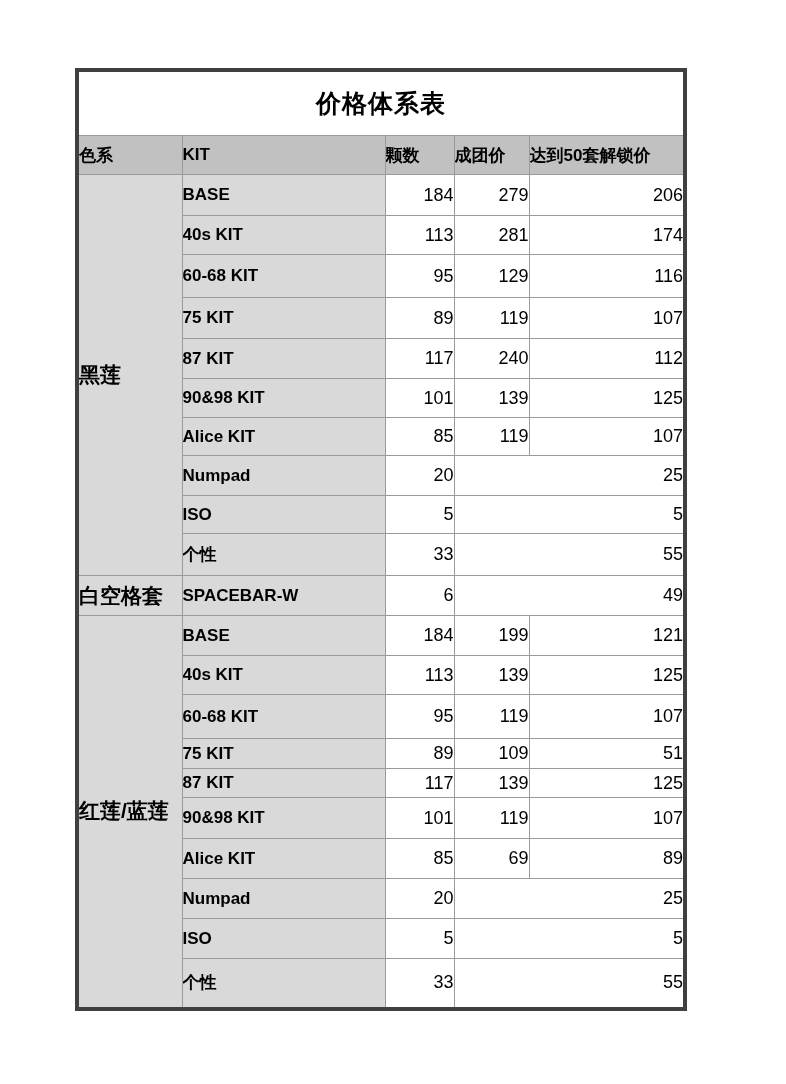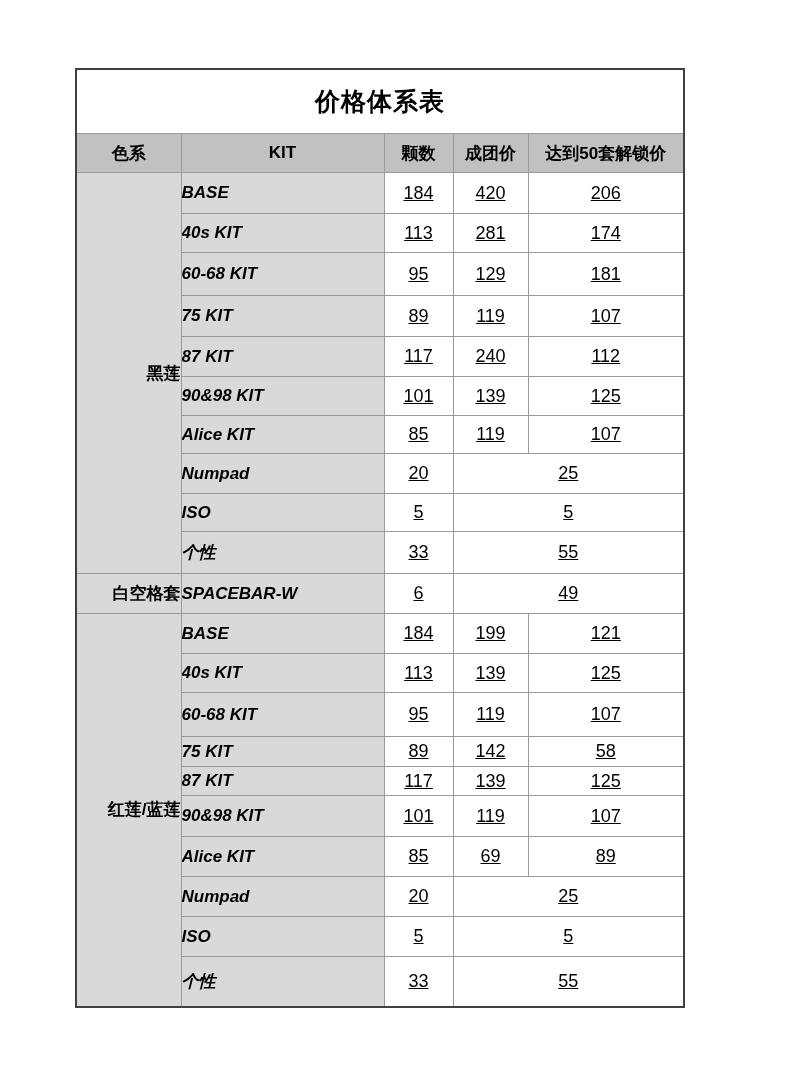--- a/index.html
+++ b/index.html
@@ -18,21 +18,21 @@
   }
   .sheet {
     position: absolute;
     left: 75px;
     top: 68px;
   }
   table.price-table {
     border-collapse: collapse;
     table-layout: fixed;
     width: 608px;
-    border: 2px solid #404040;
+    border: 4px solid #404040;
     padding-left: 36px;
   }
   table.price-table td {
     border: 1px solid #9a9a9a;
     padding: 0;
     overflow: hidden;
     white-space: nowrap;
   }
   td.title-cell {
     background: #ffffff;
@@ -40,49 +40,47 @@
     vertical-align: middle;
     font-weight: bold;
     font-size: 25px;
     letter-spacing: 1px;
     height: 63px;
   }
   td.hdr {
     background: #c1c1c1;
     font-weight: bold;
     font-size: 17px;
-    text-align: center;
+    text-align: left;
     vertical-align: middle;
     border-bottom: 3px solid #1f1f1f;
     height: 38px;
   }
   td.glabel {
     background: #d9d9d9;
     font-weight: bold;
-    font-size: 17px;
-    text-align: right;
+    font-size: 21px;
+    text-align: left;
     vertical-align: middle;
   }
   td.kit {
     background: #d9d9d9;
     font-weight: bold;
     font-size: 17px;
     text-align: left;
     vertical-align: middle;
     padding-left: 8px;
     border-right: 2px solid #2e2e2e;
-    font-style: italic;
   }
   td.num {
     background: #ffffff;
     font-size: 18px;
     font-weight: normal;
-    text-align: center;
-    vertical-align: middle;
-    text-decoration: underline;
+    text-align: right;
+    vertical-align: middle;
   }
 </style>
 </head>
 <body>
 
 <div class="page">
   <div class="sheet">
     <table class="price-table">
       <colgroup>
         <col style="width:105px">
@@ -102,34 +100,34 @@
         <td class="hdr">KIT</td>
         <td class="hdr">颗数</td>
         <td class="hdr">成团价</td>
         <td class="hdr">达到50套解锁价</td>
       </tr>
 
       <tr style="height:41px">
         <td class="glabel" rowspan="10">黑莲</td>
         <td class="kit">BASE</td>
         <td class="num">184</td>
-        <td class="num">420</td>
+        <td class="num">279</td>
         <td class="num">206</td>
       </tr>
       <tr style="height:39px">
         <td class="kit">40s KIT</td>
         <td class="num">113</td>
         <td class="num">281</td>
         <td class="num">174</td>
       </tr>
       <tr style="height:43px">
         <td class="kit">60-68 KIT</td>
         <td class="num">95</td>
         <td class="num">129</td>
-        <td class="num">181</td>
+        <td class="num">116</td>
       </tr>
       <tr style="height:41px">
         <td class="kit">75 KIT</td>
         <td class="num">89</td>
         <td class="num">119</td>
         <td class="num">107</td>
       </tr>
       <tr style="height:40px">
         <td class="kit">87 KIT</td>
         <td class="num">117</td>
@@ -186,22 +184,22 @@
       </tr>
       <tr style="height:44px">
         <td class="kit">60-68 KIT</td>
         <td class="num">95</td>
         <td class="num">119</td>
         <td class="num">107</td>
       </tr>
       <tr style="height:30px">
         <td class="kit">75 KIT</td>
         <td class="num">89</td>
-        <td class="num">142</td>
-        <td class="num">58</td>
+        <td class="num">109</td>
+        <td class="num">51</td>
       </tr>
       <tr style="height:29px">
         <td class="kit">87 KIT</td>
         <td class="num">117</td>
         <td class="num">139</td>
         <td class="num">125</td>
       </tr>
       <tr style="height:41px">
         <td class="kit">90&amp;98 KIT</td>
         <td class="num">101</td>

